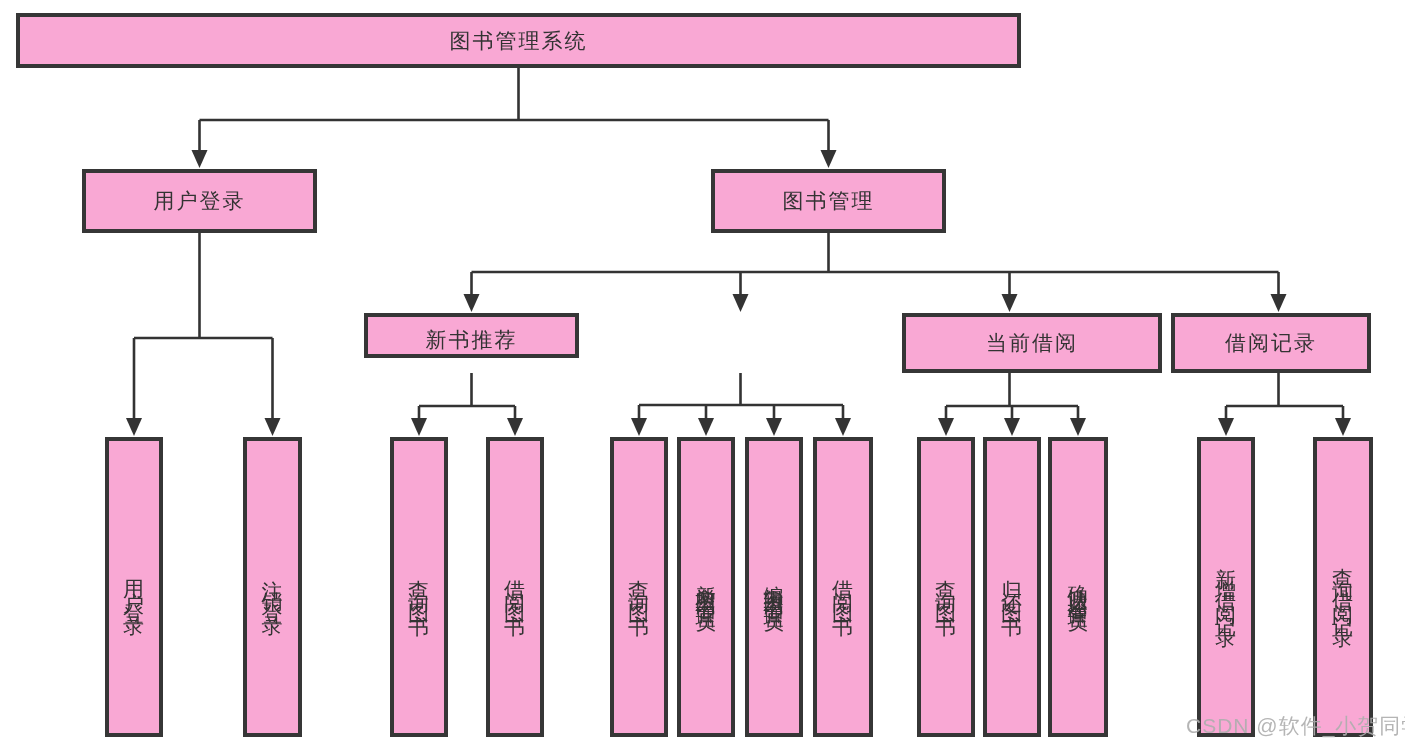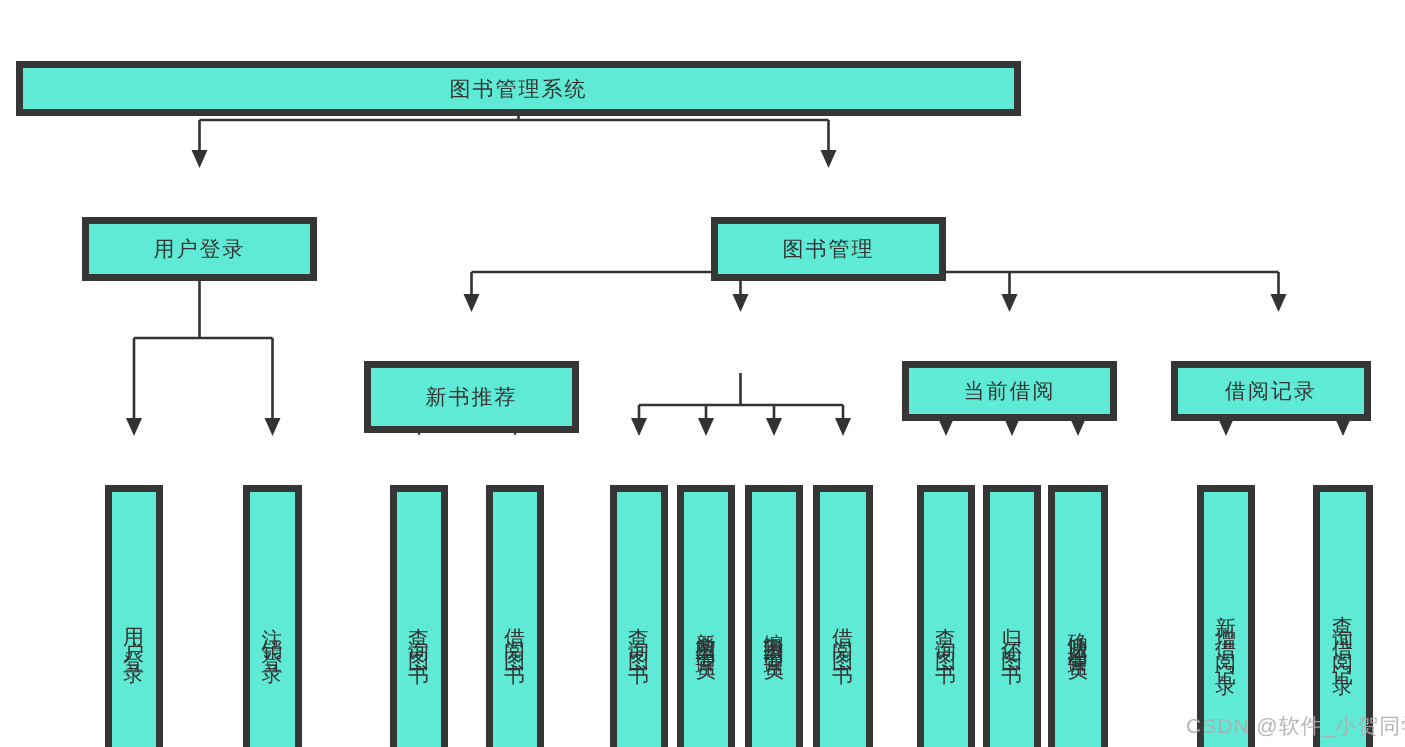--- a/index.html
+++ b/index.html
@@ -1,23 +1,23 @@
 <!DOCTYPE html>
 <html><head>
 <meta charset="utf-8">
 <style>
   html,body{margin:0;padding:0;background:#ffffff;}
   #stage{
     position:relative;width:1405px;height:747px;background:#ffffff;
     font-family:"Liberation Sans", sans-serif;overflow:hidden;
   }
   .node{
-    position:absolute;background:#5eead4;border:7px solid #15803d;
+    position:absolute;background:#f9a8d4;border:4px solid #15803d;
     box-sizing:border-box;display:flex;align-items:center;justify-content:center;
-    color:#333333;font-size:21px;letter-spacing:2px;z-index:2;margin-top:48px;
+    color:#333333;font-size:21px;letter-spacing:2px;z-index:2;
   }
   .node .lbl{white-space:nowrap;}
   .node.vertical .lbl{
     writing-mode:vertical-rl;text-orientation:mixed;
     letter-spacing:12px;white-space:normal;line-height:1;
   }
   .node.vertical.long .lbl{letter-spacing:4px;font-size:20px;}
   #connectors{position:absolute;left:0;top:0;z-index:1;}
   .watermark{
     position:absolute;z-index:3;font-size:21px;letter-spacing:1px;
@@ -53,24 +53,24 @@
   <div class="watermark" style="left: 1186px; top: 712px; color: rgb(174, 174, 174);">CSDN @软件_小贺同学</div>
 <div class="node" style="left: 16px; top: 13px; width: 1005px; height: 55px; border-color: rgb(54, 54, 54); color: rgb(51, 51, 51);">
       <span class="lbl">图书管理系统</span>
     </div>
     <div class="node" style="left: 82px; top: 169px; width: 235px; height: 64px; border-color: rgb(54, 54, 54); color: rgb(51, 51, 51);">
       <span class="lbl">用户登录</span>
     </div>
     <div class="node" style="left: 711px; top: 169px; width: 235px; height: 64px; border-color: rgb(54, 54, 54); color: rgb(51, 51, 51); justify-content: center;">
       <span class="lbl">图书管理</span>
     </div>
-    <div class="node" style="left: 364px; top: 313px; width: 215px; height: 72px; border-color: rgb(54, 54, 54); color: rgb(51, 51, 51);">
+    <div class="node" style="left: 364px; top: 313px; width: 215px; height: 45px; border-color: rgb(54, 54, 54); color: rgb(51, 51, 51); align-items: flex-end;">
       <span class="lbl">新书推荐</span>
     </div>
-    <div class="node" style="left: 902px; top: 313px; width: 215px; height: 60px; border-color: rgb(54, 54, 54); color: rgb(51, 51, 51);">
+    <div class="node" style="left: 902px; top: 313px; width: 260px; height: 60px; border-color: rgb(54, 54, 54); color: rgb(51, 51, 51);">
       <span class="lbl">当前借阅</span>
     </div>
     <div class="node" style="left: 1171px; top: 313px; width: 200px; height: 60px; border-color: rgb(54, 54, 54); color: rgb(51, 51, 51);">
       <span class="lbl">借阅记录</span>
     </div>
     <div class="node vertical" style="left: 105px; top: 437px; width: 58px; height: 300px; border-color: rgb(54, 54, 54); color: rgb(51, 51, 51);">
       <span class="lbl">用户登录</span>
     </div>
     <div class="node vertical" style="left: 243px; top: 437px; width: 59px; height: 300px; border-color: rgb(54, 54, 54); color: rgb(51, 51, 51);">
       <span class="lbl">注销登录</span>

